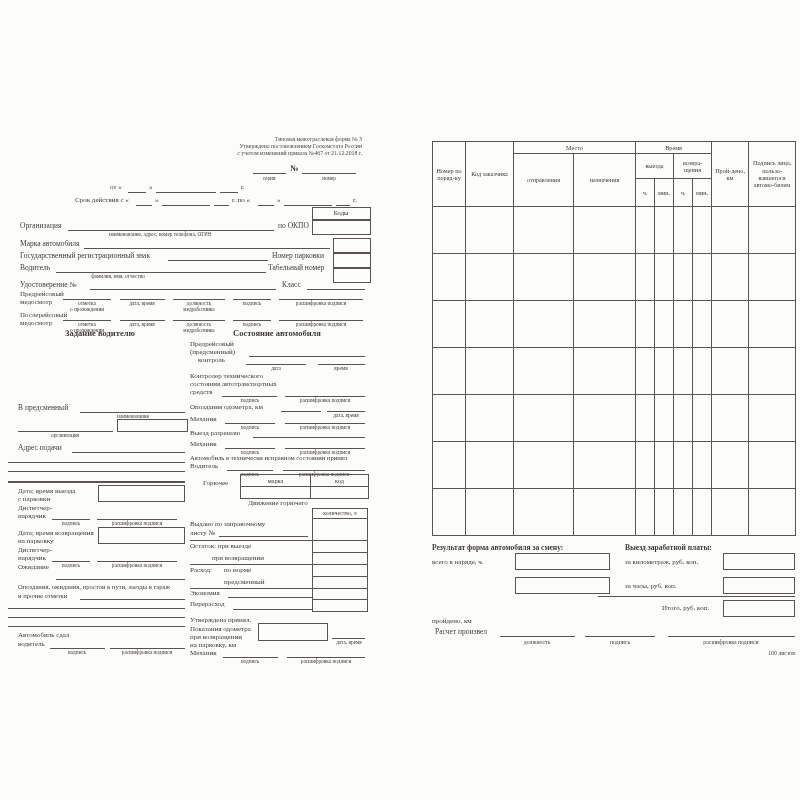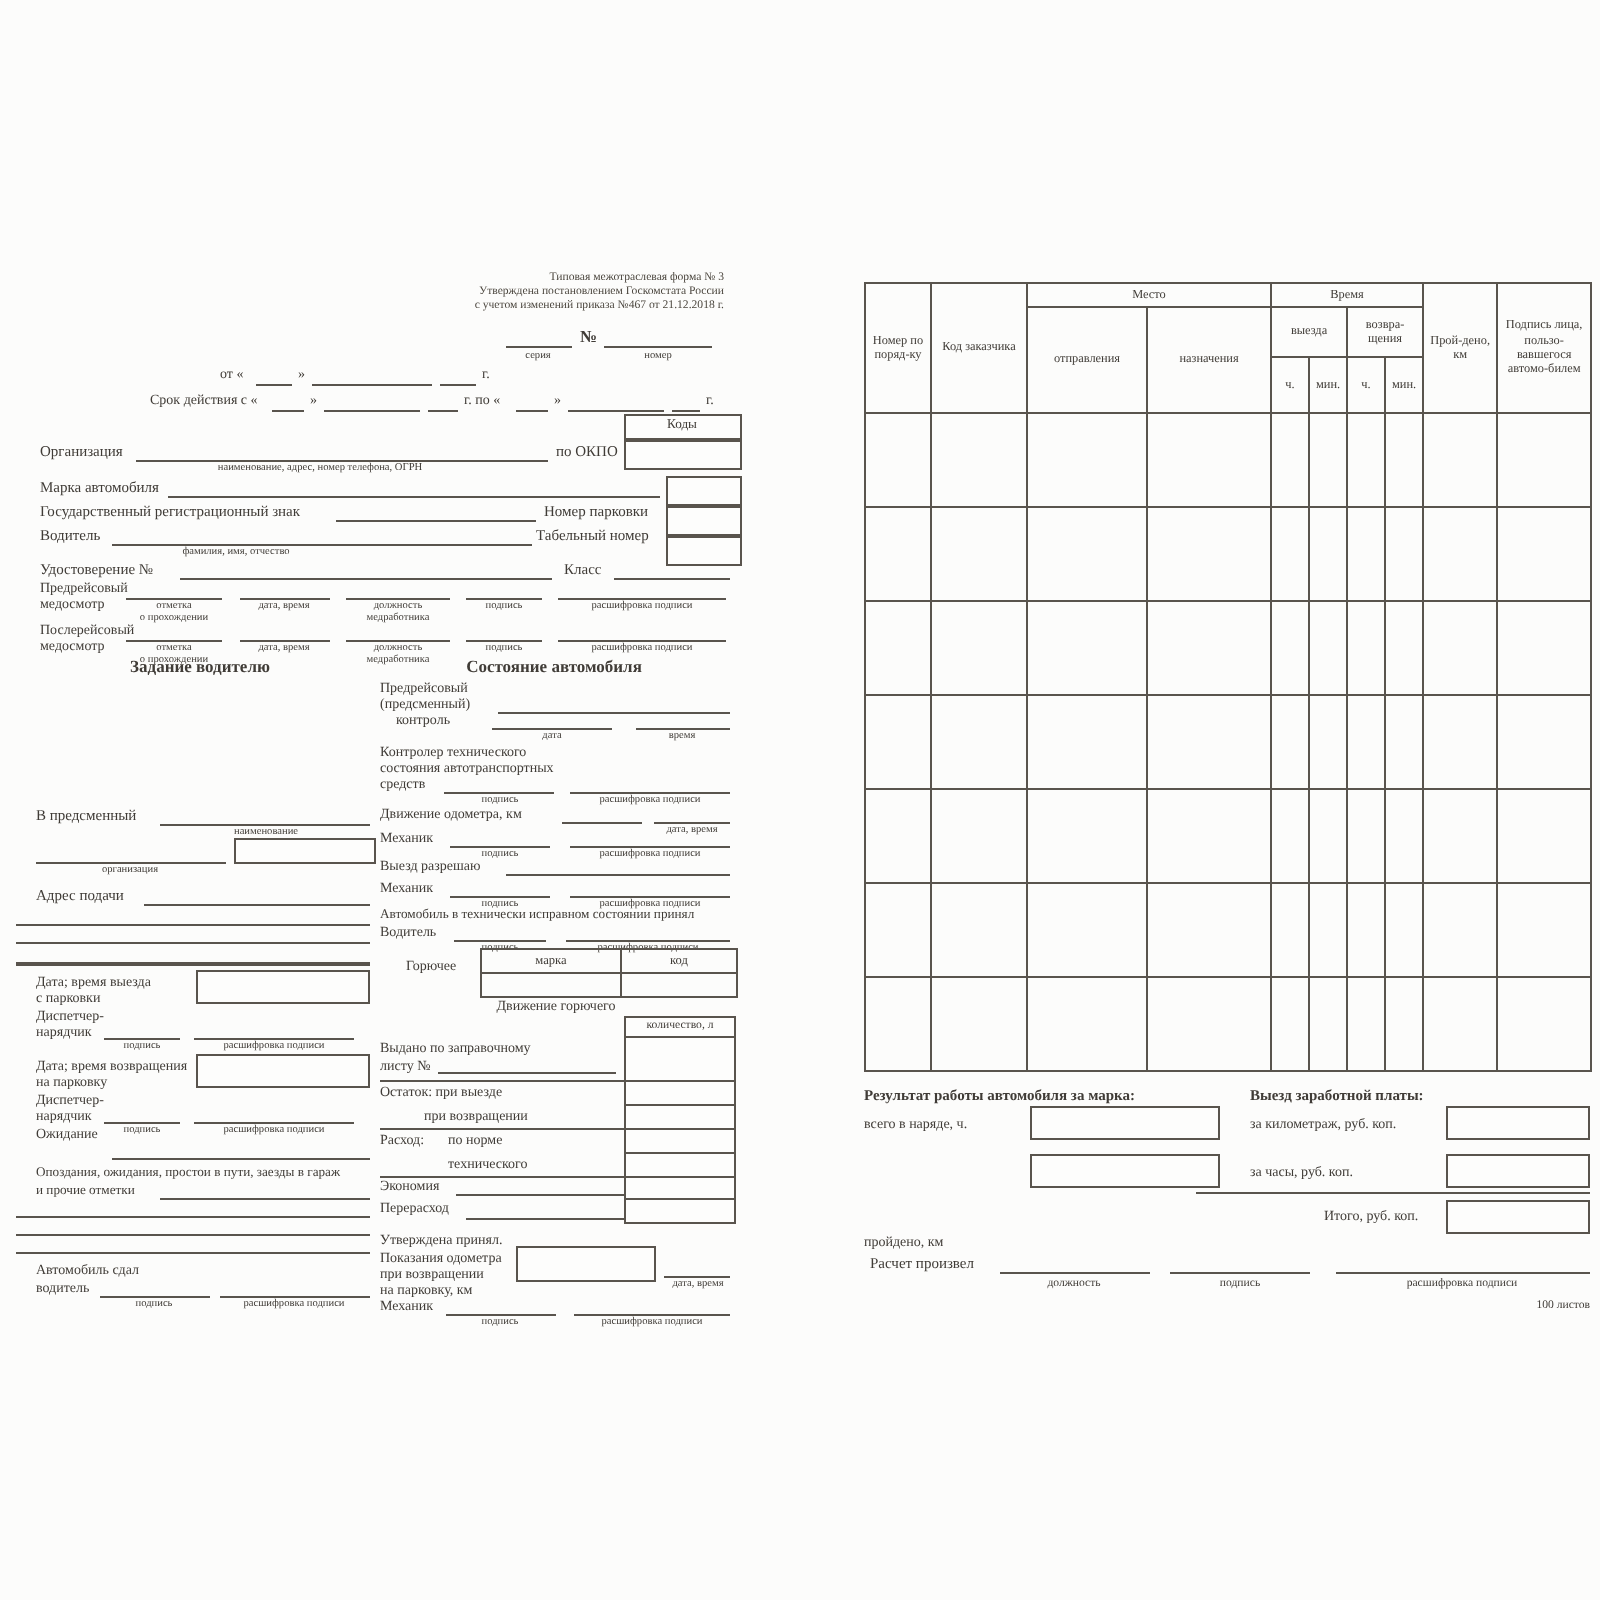--- a/index.html
+++ b/index.html
@@ -122,21 +122,21 @@
   <div class="t f5 c" style="left:341px;top:366px">время</div>
 
   <div class="t f7" style="left:190px;top:373px">Контролер технического</div>
   <div class="t f7" style="left:190px;top:381px">состояния автотранспортных</div>
   <div class="t f7" style="left:190px;top:389px">средств</div>
   <i class="ln" style="left:222px;top:396px;width:55px"></i>
   <div class="t f5 c" style="left:250px;top:398px">подпись</div>
   <i class="ln" style="left:285px;top:396px;width:80px"></i>
   <div class="t f5 c" style="left:325px;top:398px">расшифровка подписи</div>
 
-  <div class="t f7" style="left:190px;top:404px">Движение одометра, км</div>
+  <div class="t f7" style="left:190px;top:404px">Опоздания одометра, км</div>
   <i class="ln" style="left:281px;top:411px;width:40px"></i>
   <i class="ln" style="left:327px;top:411px;width:38px"></i>
   <div class="t f5 c" style="left:346px;top:413px">дата, время</div>
 
   <div class="t f7" style="left:190px;top:416px">Механик</div>
   <i class="ln" style="left:225px;top:423px;width:50px"></i>
   <div class="t f5 c" style="left:250px;top:425px">подпись</div>
   <i class="ln" style="left:285px;top:423px;width:80px"></i>
   <div class="t f5 c" style="left:325px;top:425px">расшифровка подписи</div>
 
@@ -188,21 +188,21 @@
 
   <div class="t f7" style="left:190px;top:521px">Выдано по заправочному</div>
   <div class="t f7" style="left:190px;top:530px">листу №</div>
   <i class="ln" style="left:219px;top:536px;width:89px"></i>
   <i class="ln" style="left:190px;top:540px;width:122px"></i>
   <div class="t f7" style="left:190px;top:543px">Остаток: при выезде</div>
   <div class="t f7" style="left:212px;top:555px">при возвращении</div>
   <i class="ln" style="left:190px;top:564px;width:122px"></i>
   <div class="t f7" style="left:190px;top:567px">Расход:</div>
   <div class="t f7" style="left:224px;top:567px">по норме</div>
-  <div class="t f7" style="left:224px;top:579px">технического</div>
+  <div class="t f7" style="left:224px;top:579px">предсменный</div>
   <i class="ln" style="left:190px;top:588px;width:122px"></i>
   <div class="t f7" style="left:190px;top:590px">Экономия</div>
   <i class="ln" style="left:228px;top:597px;width:84px"></i>
   <div class="t f7" style="left:190px;top:601px">Перерасход</div>
   <i class="ln" style="left:233px;top:609px;width:79px"></i>
 
   <div class="t f7" style="left:190px;top:617px">Утверждена принял.</div>
   <div class="t f7" style="left:190px;top:626px">Показания одометра</div>
   <div class="t f7" style="left:190px;top:634px">при возвращении</div>
   <div class="t f7" style="left:190px;top:642px">на парковку, км</div>
@@ -379,21 +379,21 @@
           <td></td>
           <td></td>
           <td></td>
           <td></td>
           <td></td>
           <td></td>
         </tr>
       </tbody>
   </table>
 
-  <div class="t f75 b" style="left:432px;top:544px">Результат работы автомобиля за марка:</div>
+  <div class="t f75 b" style="left:432px;top:544px">Результат форма автомобиля за смену:</div>
   <div class="t f7" style="left:432px;top:559px">всего в наряде, ч.</div>
   <i class="bx" style="left:515px;top:553px;width:95px;height:17px"></i>
   <div class="t f7" style="left:432px;top:618px">пройдено, км</div>
   <i class="bx" style="left:515px;top:577px;width:95px;height:17px"></i>
 
   <div class="t f75 b" style="left:625px;top:544px">Выезд заработной платы:</div>
   <div class="t f7" style="left:625px;top:559px">за километраж, руб. коп.</div>
   <i class="bx" style="left:723px;top:553px;width:72px;height:17px"></i>
   <div class="t f7" style="left:625px;top:583px">за часы, руб. коп.</div>
   <i class="bx" style="left:723px;top:577px;width:72px;height:17px"></i>

